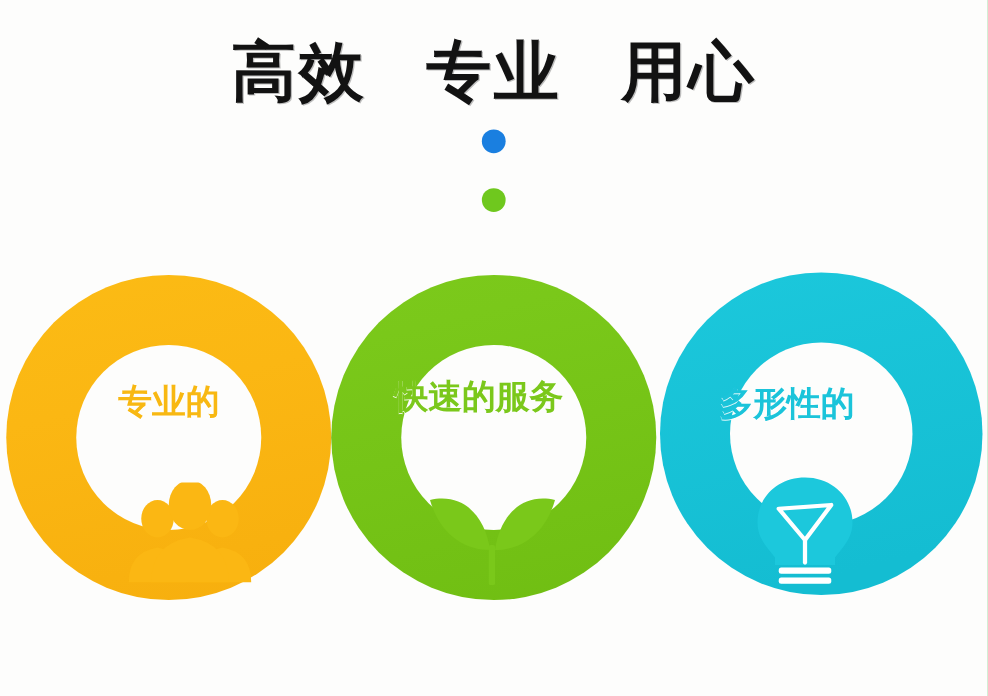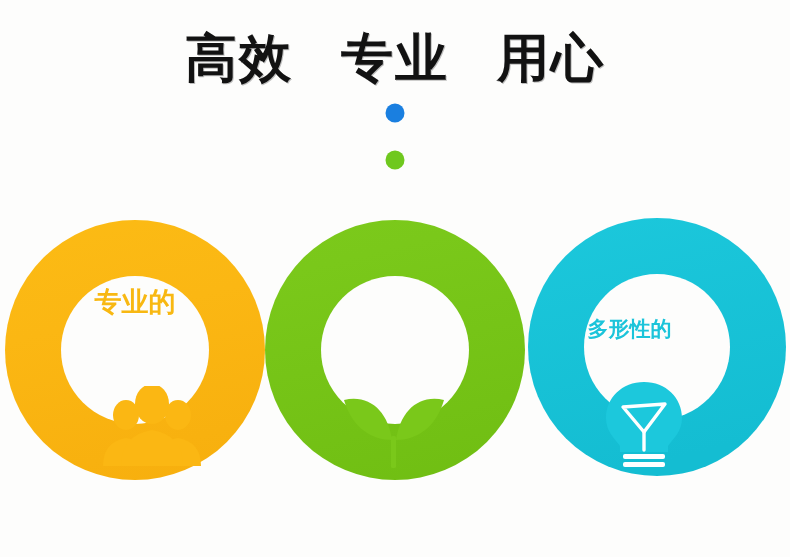--- a/index.html
+++ b/index.html
@@ -50,32 +50,32 @@
     position: absolute;
     text-align: center;
     font-weight: 700;
     line-height: 1.30;
     white-space: nowrap;
     font-family: "DejaVu Sans", "Liberation Sans", sans-serif;
   }
   .ring-label .l1, .ring-label .l2 { display: block; }
 
   #label-1 {
-    left: 50px; top: 284px; width: 170px;
+    left: 50px; top: 304px; width: 170px;
     font-size: 27px; color: #f8b812;
     text-shadow: 0 1px 0 rgba(255,255,255,0.85);
   }
   #label-2 {
     left: 288px; top: 300px; width: 190px;
     font-size: 27px; color: #7bc81b;
     text-shadow: 0 1px 0 rgba(255,255,255,0.85);
   }
   #label-3 {
-    left: 527px; top: 316px; width: 205px;
-    font-size: 21px; color: #1bc4da;
+    left: 527px; top: 306px; width: 205px;
+    font-size: 27px; color: #1bc4da;
     text-shadow: 0 1px 0 rgba(255,255,255,0.85);
   }
 
   .icon-slot { position: absolute; }
   #icon-people { left: 92px;  top: 386px; width: 120px; height: 80px; }
   #icon-sprout { left: 330px; top: 378px; width: 128px; height: 90px; }
   #icon-bulb   { left: 592px; top: 380px; width: 104px; height: 88px; }
 </style>
 </head>
 <body>
@@ -212,19 +212,20 @@
       <rect x="31" y="74" width="42" height="5" rx="2" fill="#ffffff"></rect>
       <rect x="31" y="82" width="42" height="5" rx="2" fill="#ffffff"></rect>
     </svg>
   </div>
 
   <div class="ring-label" id="label-1">
     <span class="l1">专业的</span>
   </div>
 
   <div class="ring-label" id="label-2">
+    <span class="l1">快速的服务</span>
   </div>
 
   <div class="ring-label" id="label-3">
     <span class="l1">多形性的</span>
   </div>
 
 </div>
 
 </body></html>

